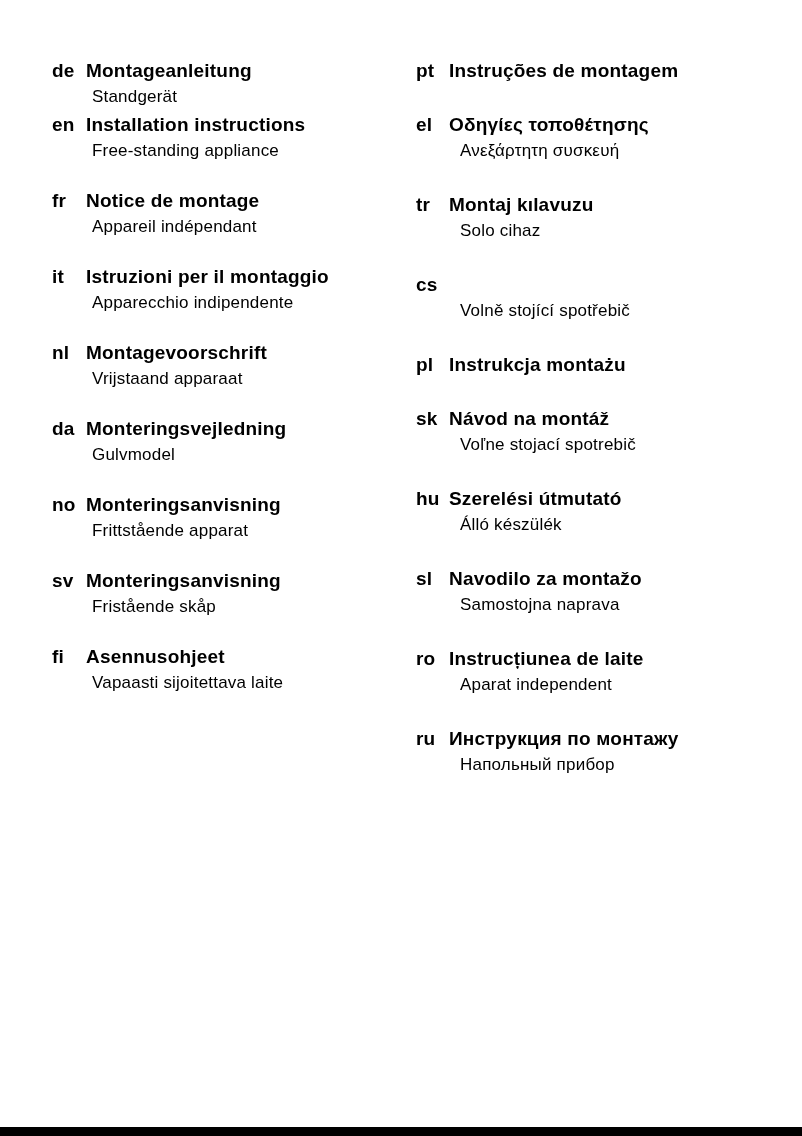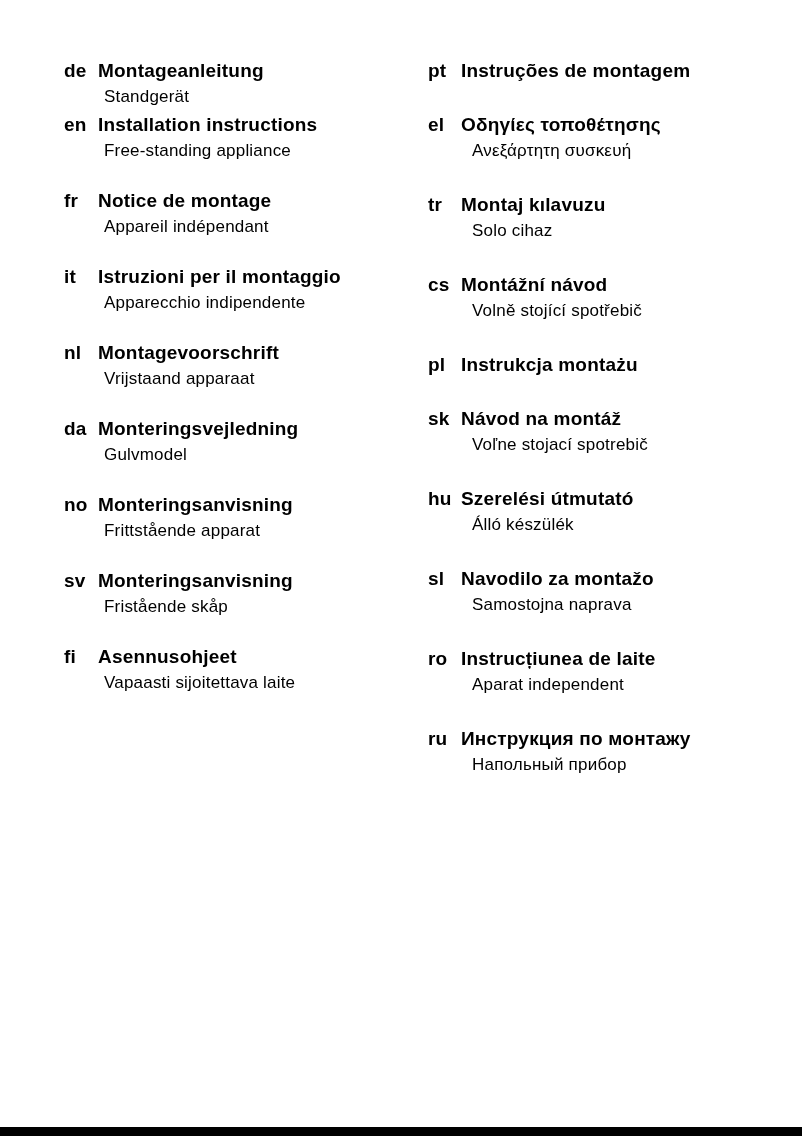--- a/index.html
+++ b/index.html
@@ -9,21 +9,20 @@
     height: 1136px;
     position: relative;
     font-family: "Liberation Sans", "DejaVu Sans", sans-serif;
     color: #000000;
     overflow: hidden;
   }
   .page {
     position: absolute;
     inset: 0;
     background: #ffffff;
-    padding-left: 12px;
   }
   .columns {
     display: flex;
     padding: 58px 0 0 52px;
   }
   .col {
     display: flex;
     flex-direction: column;
   }
   .col-left  { width: 364px; }
@@ -166,21 +165,20 @@
         <div class="title-line">
           <span class="lang-code">tr</span>
           <span class="lang-title">Montaj kılavuzu</span>
         </div>
         <div class="subtitle">Solo cihaz</div>
       </div>
 
       <div class="entry">
         <div class="title-line">
           <span class="lang-code">cs</span>
-          <span class="lang-title">Montážní návod</span>
         </div>
         <div class="subtitle">Volně stojící spotřebič</div>
       </div>
 
       <div class="entry">
         <div class="title-line">
           <span class="lang-code">pl</span>
           <span class="lang-title">Instrukcja montażu</span>
         </div>
       </div>

